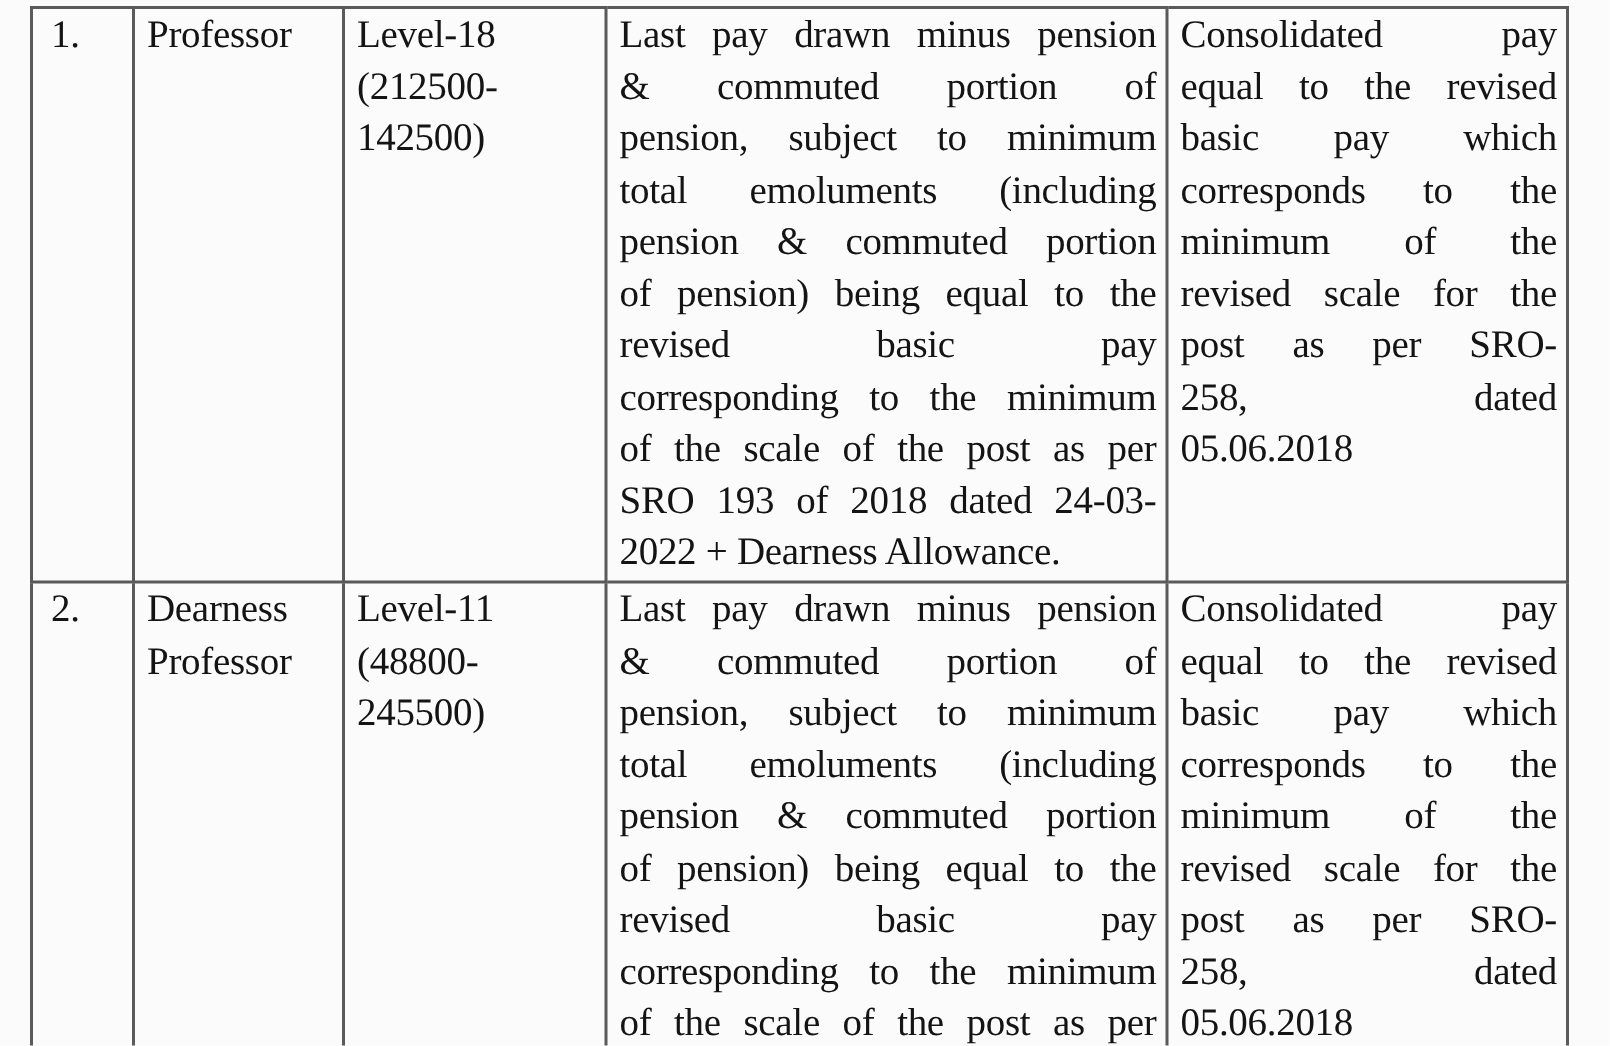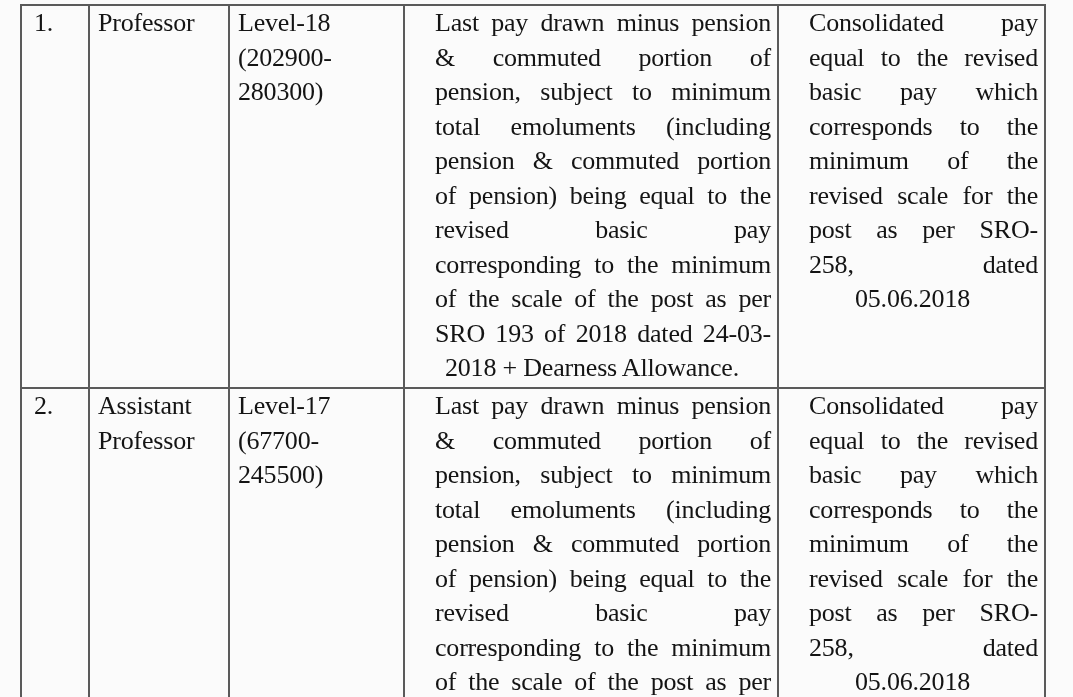--- a/index.html
+++ b/index.html
@@ -58,25 +58,24 @@
     col.c-level { width: 175px; }
     col.c-pay   { width: 374px; }
     col.c-cons  { width: 267px; }
     .cell-sno { padding-left: 12px !important; }
     .line { display: block; white-space: nowrap; }
     .jline {
       display: block;
       text-align: justify;
       text-align-last: justify;
       white-space: normal;
-      margin-left: 22px;
     }
     .lline {
       display: block;
-      text-align: center;
+      text-align: left;
       white-space: nowrap;
     }
   </style>
 </head>
 <body>
 
 <div class="scan">
   <div class="top-cut">Institution</div>
 
   <table class="doc-table">
@@ -91,60 +90,60 @@
 
       <tr class="row-1">
         <td class="cell-sno">
           <span class="line">1.</span>
         </td>
         <td>
           <span class="line">Professor</span>
         </td>
         <td>
           <span class="line">Level-18</span>
-          <span class="line">(202900-</span>
-          <span class="line">280300)</span>
+          <span class="line">(212500-</span>
+          <span class="line">142500)</span>
         </td>
         <td>
           <span class="jline">Last pay drawn minus pension</span>
           <span class="jline">&amp; commuted portion of</span>
           <span class="jline">pension, subject to minimum</span>
           <span class="jline">total emoluments (including</span>
           <span class="jline">pension &amp; commuted portion</span>
           <span class="jline">of pension) being equal to the</span>
           <span class="jline">revised basic pay</span>
           <span class="jline">corresponding to the minimum</span>
           <span class="jline">of the scale of the post as per</span>
           <span class="jline">SRO 193 of 2018 dated 24-03-</span>
-          <span class="lline">2018 + Dearness Allowance.</span>
+          <span class="lline">2022 + Dearness Allowance.</span>
         </td>
         <td>
           <span class="jline">Consolidated pay</span>
           <span class="jline">equal to the revised</span>
           <span class="jline">basic pay which</span>
           <span class="jline">corresponds to the</span>
           <span class="jline">minimum of the</span>
           <span class="jline">revised scale for the</span>
           <span class="jline">post as per SRO-</span>
           <span class="jline">258, dated</span>
           <span class="lline">05.06.2018</span>
         </td>
       </tr>
 
       <tr class="row-2">
         <td class="cell-sno">
           <span class="line">2.</span>
         </td>
         <td>
-          <span class="line">Assistant</span>
+          <span class="line">Dearness</span>
           <span class="line">Professor</span>
         </td>
         <td>
-          <span class="line">Level-17</span>
-          <span class="line">(67700-</span>
+          <span class="line">Level-11</span>
+          <span class="line">(48800-</span>
           <span class="line">245500)</span>
         </td>
         <td>
           <span class="jline">Last pay drawn minus pension</span>
           <span class="jline">&amp; commuted portion of</span>
           <span class="jline">pension, subject to minimum</span>
           <span class="jline">total emoluments (including</span>
           <span class="jline">pension &amp; commuted portion</span>
           <span class="jline">of pension) being equal to the</span>
           <span class="jline">revised basic pay</span>

